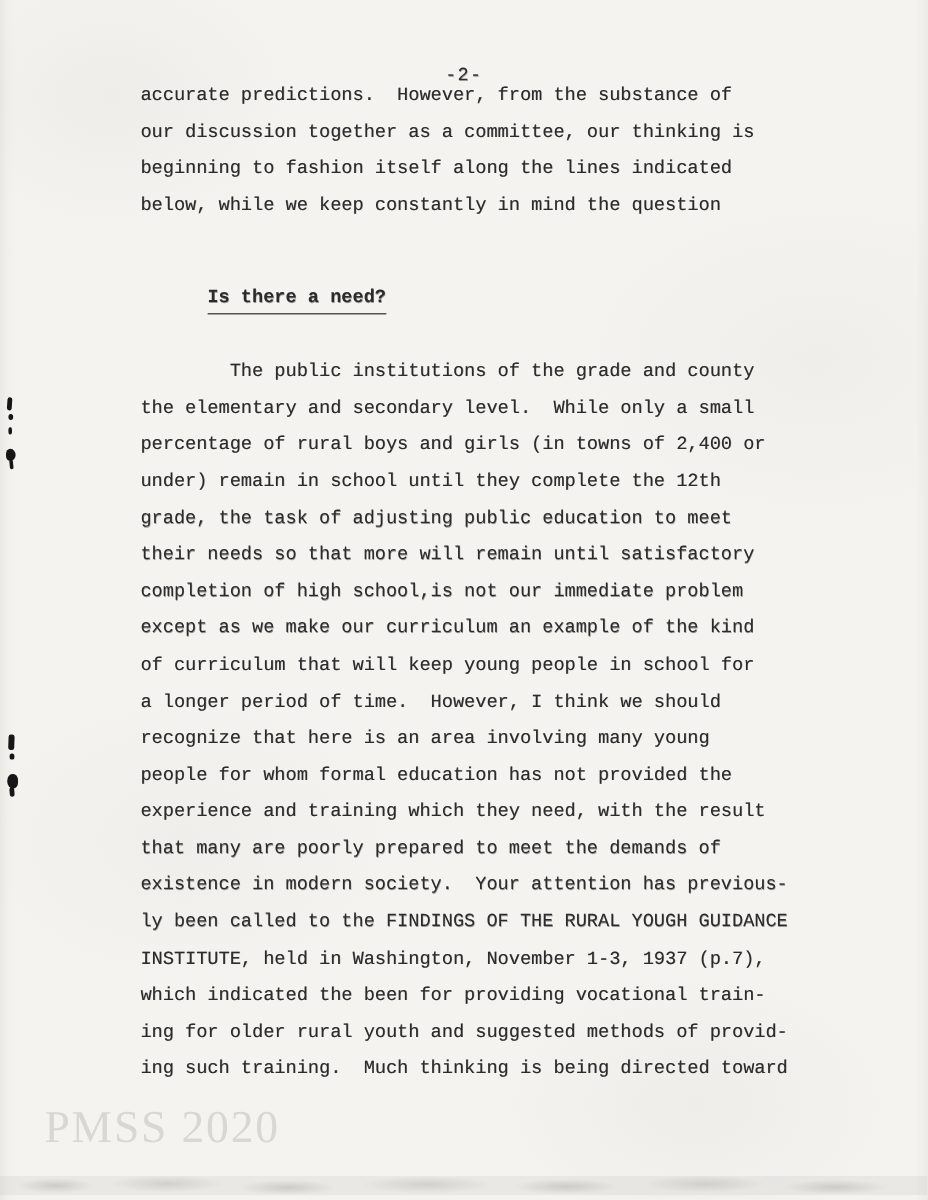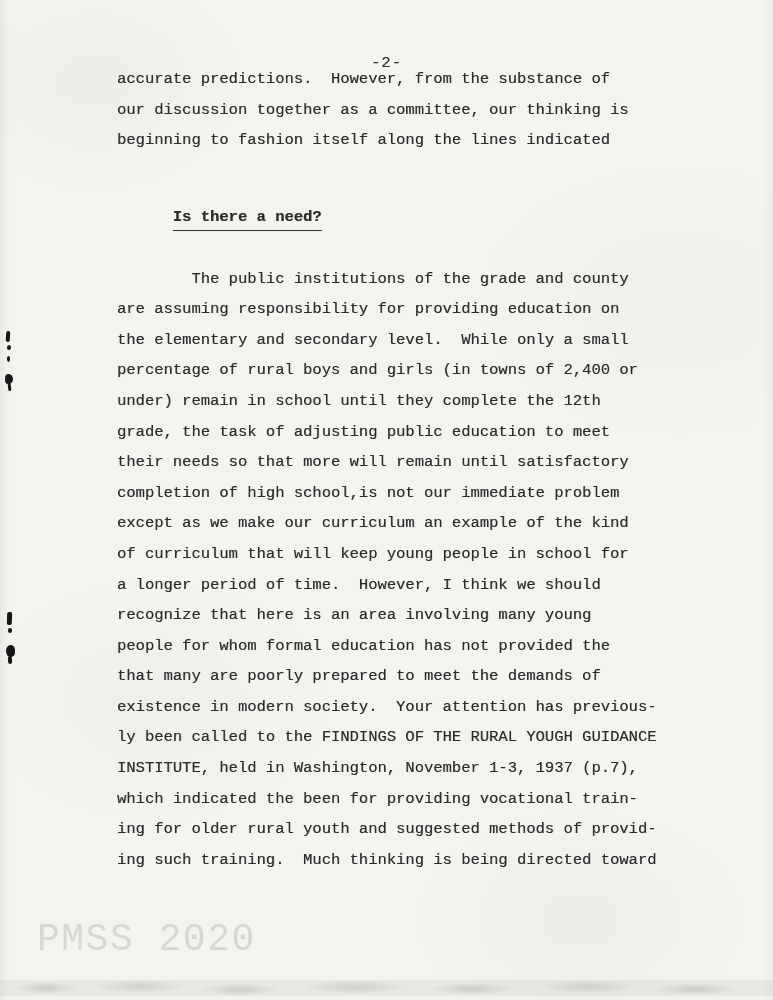--- a/index.html
+++ b/index.html
@@ -78,21 +78,21 @@
   .heading-row .underlined {
     display: inline-block;
     border-bottom: 1.6px solid #2e2e2e;
     line-height: 26px;
     font-weight: bold;
   }
   .watermark {
     position: absolute;
     left: 37px;
     top: 918px;
-    font-family: Liberation Mono, monospace;
+    font-family: Liberation Serif, serif;
     font-size: 38px;
     letter-spacing: 1.5px;
     color: #d9d7d3;
     user-select: none;
   }
   
   .ink {
     position: absolute;
     background: #161616;
   }
@@ -112,40 +112,41 @@
 <div class="scan">
 
   <div class="page-number">-2-</div>
 
   <div class="text-block">
 
     <div>
         <div class="tline">accurate predictions.  However, from the substance of</div>
         <div class="tline">our discussion together as a committee, our thinking is</div>
         <div class="tline">beginning to fashion itself along the lines indicated</div>
+        <div class="tline">below, while we keep constantly in mind the question</div>
       </div>
 
     <div class="heading-row">
       <span class="underlined">Is there a need?</span>
     </div>
 
     <div>
         <div class="tline">        The public institutions of the grade and county</div>
-        <div class="tline">are assuming responsibility for providing education on</div>
         <div class="tline">the elementary and secondary level.  While only a small</div>
         <div class="tline">percentage of rural boys and girls (in towns of 2,400 or</div>
         <div class="tline">under) remain in school until they complete the 12th</div>
         <div class="tline">grade, the task of adjusting public education to meet</div>
         <div class="tline">their needs so that more will remain until satisfactory</div>
         <div class="tline">completion of high school,is not our immediate problem</div>
         <div class="tline">except as we make our curriculum an example of the kind</div>
         <div class="tline">of curriculum that will keep young people in school for</div>
         <div class="tline">a longer period of time.  However, I think we should</div>
         <div class="tline">recognize that here is an area involving many young</div>
         <div class="tline">people for whom formal education has not provided the</div>
+        <div class="tline">experience and training which they need, with the result</div>
         <div class="tline">that many are poorly prepared to meet the demands of</div>
         <div class="tline">existence in modern society.  Your attention has previous-</div>
         <div class="tline">ly been called to the FINDINGS OF THE RURAL YOUGH GUIDANCE</div>
         <div class="tline">INSTITUTE, held in Washington, November 1-3, 1937 (p.7),</div>
         <div class="tline">which indicated the been for providing vocational train-</div>
         <div class="tline">ing for older rural youth and suggested methods of provid-</div>
         <div class="tline">ing such training.  Much thinking is being directed toward</div>
       </div>
 
   </div>

